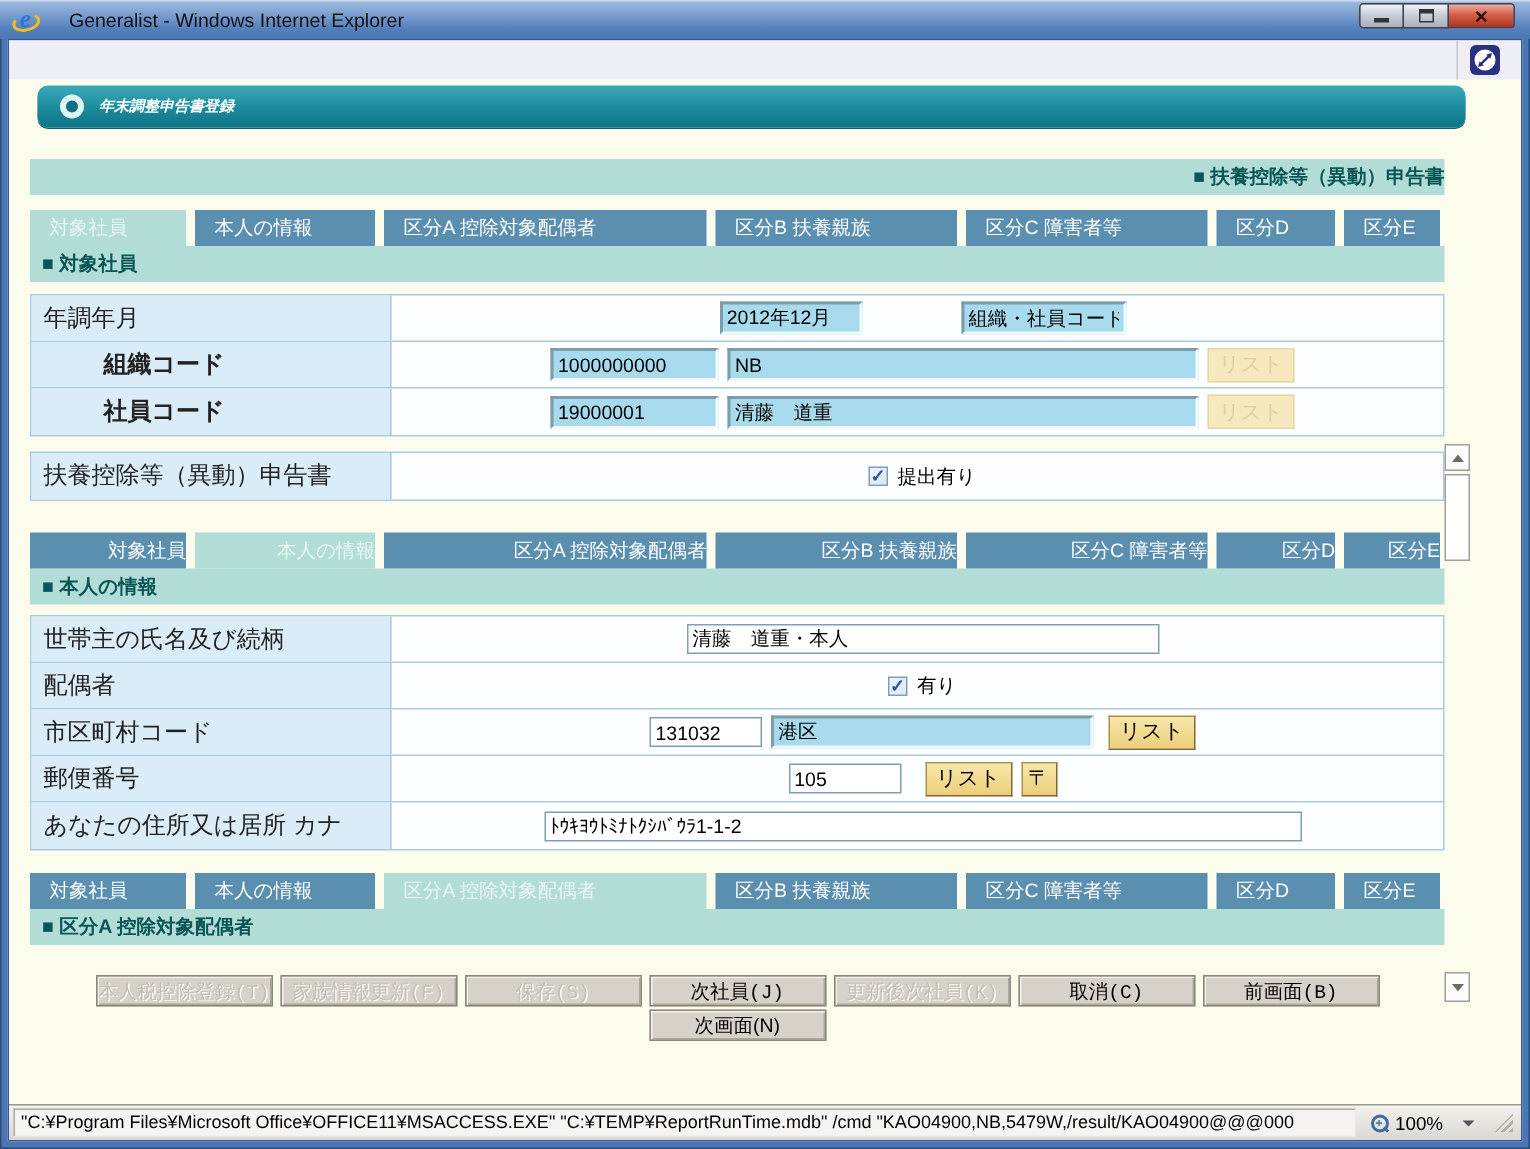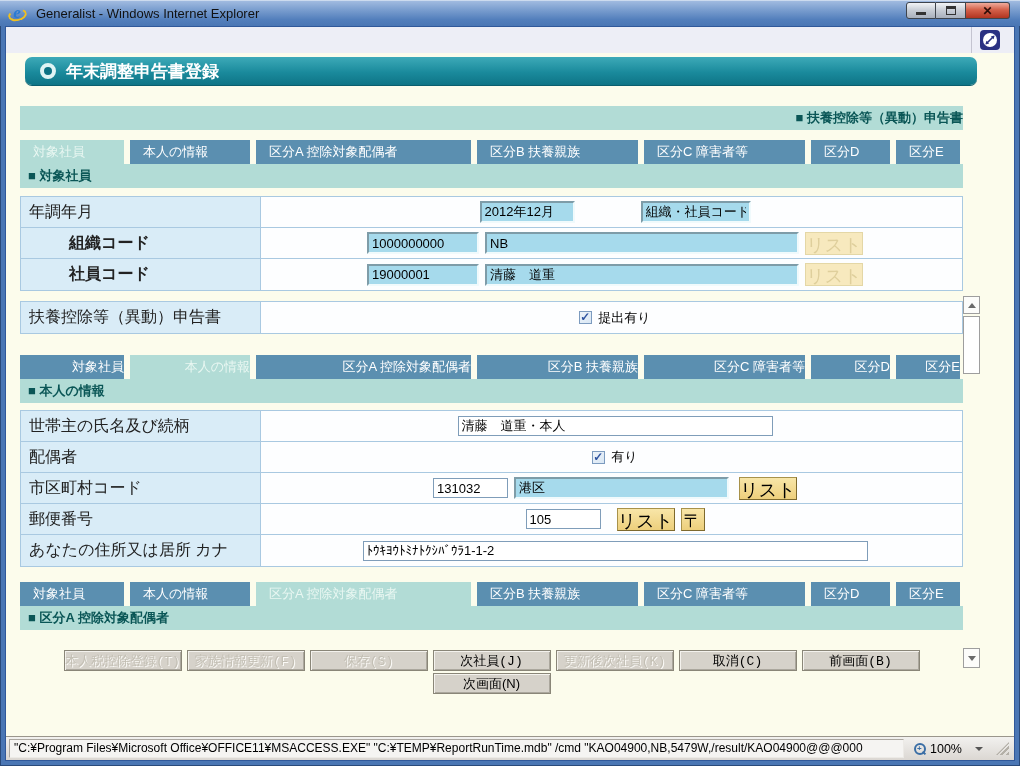--- a/index.html
+++ b/index.html
@@ -3,40 +3,40 @@
 <meta charset="utf-8">
 <style>
   * { margin:0; padding:0; box-sizing:border-box; }
   body { font-family:"Liberation Sans", sans-serif; background:#666; }
   .window { position:relative; width:1020px; height:766px; background:#4A76B4; overflow:hidden; box-shadow:0 0 0 1px #2A4A7A inset; }
 
   
   .titlebar { height:26px; background:linear-gradient(180deg,#A5BEE2 0%,#7DA0D0 35%,#537FBC 75%,#4A76B4 100%); display:flex; align-items:center; padding:0 8px; position:relative; box-shadow:inset 0 1px 0 rgba(255,255,255,.45); }
   .ie-logo { position:relative; width:18px; height:18px; font-family:"Liberation Serif", serif; font-style:italic; font-weight:bold; font-size:17px; line-height:18px; color:#2A7AD4; text-align:center; }
   .ie-logo::after { content:""; position:absolute; left:0px; top:5px; width:15px; height:8px; border:2px solid #F0C020; border-top-color:transparent; border-radius:50%; transform:rotate(-14deg); }
-  .title-text { margin-left:10px; font-size:13px; color:#111; white-space:nowrap; }
+  .title-text { margin-left:20px; font-size:13px; color:#111; white-space:nowrap; }
   .win-controls { position:absolute; top:2px; right:10px; display:flex; }
   .wbtn { height:17px; border:1px solid #3E444C; display:flex; align-items:center; justify-content:center; cursor:default; }
   .wbtn-min { width:30px; border-radius:3px 0 0 3px; background:linear-gradient(180deg,#F2F4F6,#C6CCD4 50%,#A8B0BC); }
   .wbtn-max { width:30px; border-left:none; background:linear-gradient(180deg,#F2F4F6,#C6CCD4 50%,#A8B0BC); }
   .wbtn-close { width:44px; border-left:none; border-radius:0 3px 3px 0; background:linear-gradient(180deg,#F0AC9C,#D4614A 45%,#B03420); }
   .glyph-min { width:10px; height:3px; background:#333; margin-top:6px; }
   .glyph-max { width:10px; height:9px; border:1px solid #333; border-top-width:3px; background:transparent; }
   .glyph-close { font-size:12px; font-weight:bold; color:#2E0E08; line-height:12px; }
 
   
   .client { position:absolute; top:26px; left:5px; right:5px; bottom:5px; display:flex; flex-direction:column; border:1px solid #30589A; background:#FCFCEC; }
   .page { position:relative; flex:1; background:#FCFCEC; overflow:hidden; }
   .top-strip { height:26px; background:#EDEEF6; display:flex; justify-content:flex-end; align-items:center; }
   .corner-wrap { height:100%; display:flex; align-items:center; padding:0 14px 0 8px; border-left:1px solid #C4C4D0; }
 
   
   .banner { margin:4px 0 0 19px; width:952px; height:28px; border-radius:7px; background:linear-gradient(180deg,#3DAAB8 0%,#1A8A9C 55%,#0E7486 100%); display:flex; align-items:center; box-shadow:0 1px 0 #0A5E6E; }
   .banner-icon { width:16px; height:16px; border-radius:50%; background:#0C7284; border:4px solid #DFF4F4; margin:0 10px 0 15px; }
-  .banner-title { color:#FFFFFF; font-weight:bold; font-size:17px; white-space:nowrap; }
+  .banner-title { color:#FFFFFF; font-weight:bold; font-size:10px; white-space:nowrap;font-style:italic; }
 
   .content { margin-left:14px; width:943px; }
   .sec-bar { height:24px; background:#B2DCD6; color:#0A5656; font-weight:bold; font-size:13px; line-height:24px; padding-left:8px; white-space:nowrap; overflow:hidden; }
   .mt21 { margin-top:21px;text-align:right; } .mt10 { margin-top:10px; } .mt8 { margin-top:8px; } .mt15 { margin-top:15px; } .mt20 { margin-top:20px;font-family:Liberation Mono, monospace; }
 
   
   .tabs { display:flex; gap:6px; height:24px; }
   .tab { padding-left:13px; line-height:24px; font-size:13px; color:#FFF; background:#5B8FB0; overflow:hidden; white-space:nowrap; cursor:default; }
   .tab.active { background:#B2DCD6; color:#E9F7F2; }
   .tw1{width:104px}.tw2{width:120px}.tw3{width:215px}.tw4{width:161px}.tw5{width:161px}.tw6{width:79px}.tw7{width:64px}
@@ -47,21 +47,21 @@
   .frow:last-child { border-bottom:none; }
   .flabel { width:240px; background:#D9ECF7; border-right:1px solid #A9C9E1; display:flex; align-items:center; padding-left:8px; font-size:16px; color:#222; white-space:nowrap; overflow:hidden; }
   .flabel.bold { font-weight:bold;padding-left:48px; }
   .fcontent { flex:1; display:flex; align-items:center; padding-left:7px; gap:6px;justify-content:center; }
 
   .field-cyan { background:#A6DAEC; border-style:solid; border-width:2px; border-color:#7E9CA8 #F0FAFC #F0FAFC #7E9CA8; height:22px; font-size:13px; padding:0 3px; font-family:inherit; color:#000; }
   .input-white { background:#FFF; border:1px solid #7F9DB9; height:20px; font-size:13px; padding:0 3px; font-family:inherit; color:#000; }
   .w95{width:95px}.w110{width:110px}.w112{width:112px}.w314{width:314px}.w75{width:75px}.w215{width:215px}.w315{width:315px}.w505{width:505px}
   .ml60{margin-left:60px}
 
-  .btn-gold { width:58px; height:23px; background:linear-gradient(180deg,#F8E6A8,#EDCF7C); border:1px solid #A8924A; border-bottom-color:#7E6A2E; border-right-color:#7E6A2E; font-size:18px; font-family:inherit; color:#000; cursor:pointer; }
+  .btn-gold { width:58px; height:23px; background:linear-gradient(180deg,#F8E6A8,#EDCF7C); border:1px solid #A8924A; border-bottom-color:#7E6A2E; border-right-color:#7E6A2E; font-size:14px; font-family:inherit; color:#000; cursor:pointer; }
   .btn-gold.small { width:24px; padding:0; }
   .btn-gold.disabled { background:#F7E9BE; border-color:#E4D7A6; color:#DFCF9C; cursor:default; }
 
   .checkbox { width:13px; height:13px; background:linear-gradient(135deg,#EDF3F9,#D9E7F4); border:1px solid #7C9BBF; position:relative; flex:none; cursor:pointer; }
   .checkbox.checked::after { content:"\2713"; position:absolute; left:0px; top:-2px; font-size:12px; font-weight:bold; color:#2F54A0; }
   .check-label { font-size:13px; }
 
   
   .btn-row { display:flex; justify-content:center; gap:5px; }
   .btn-row + .btn-row { margin-top:2px; }

